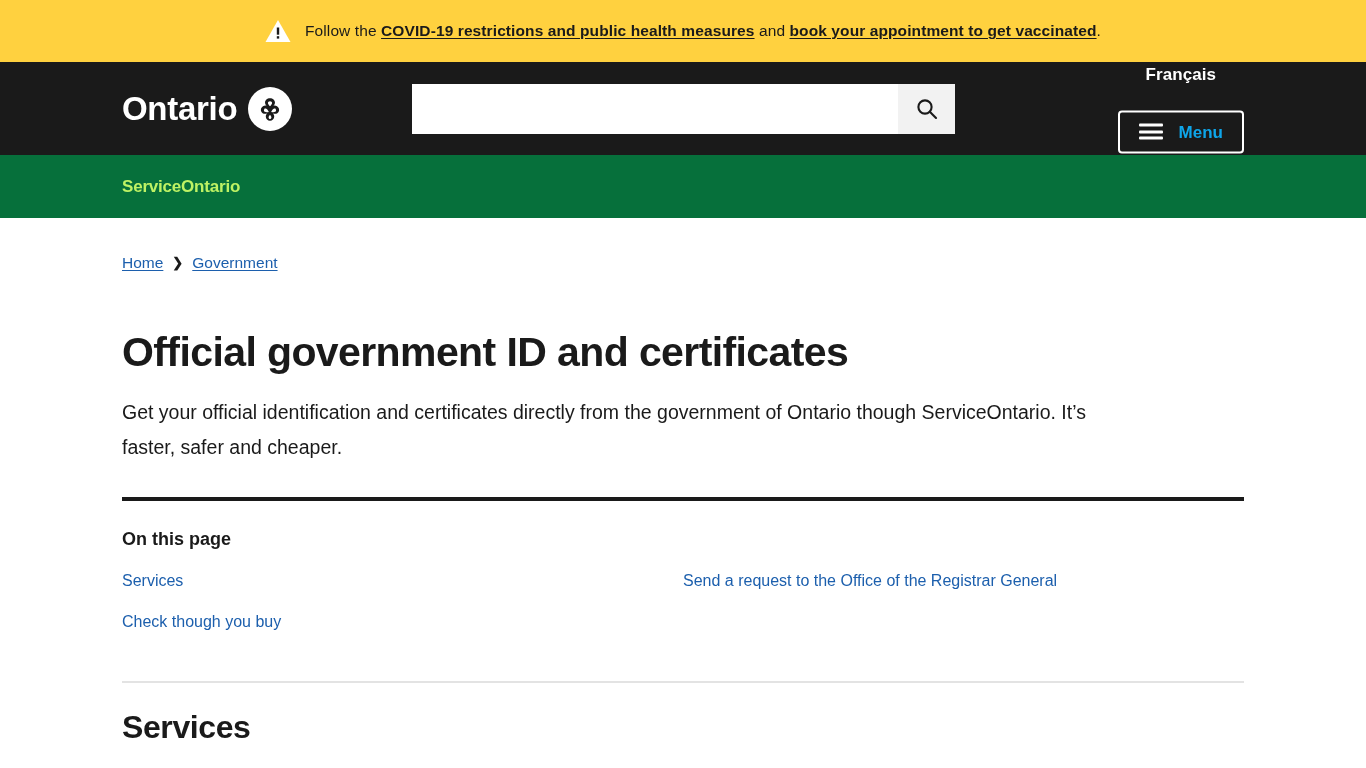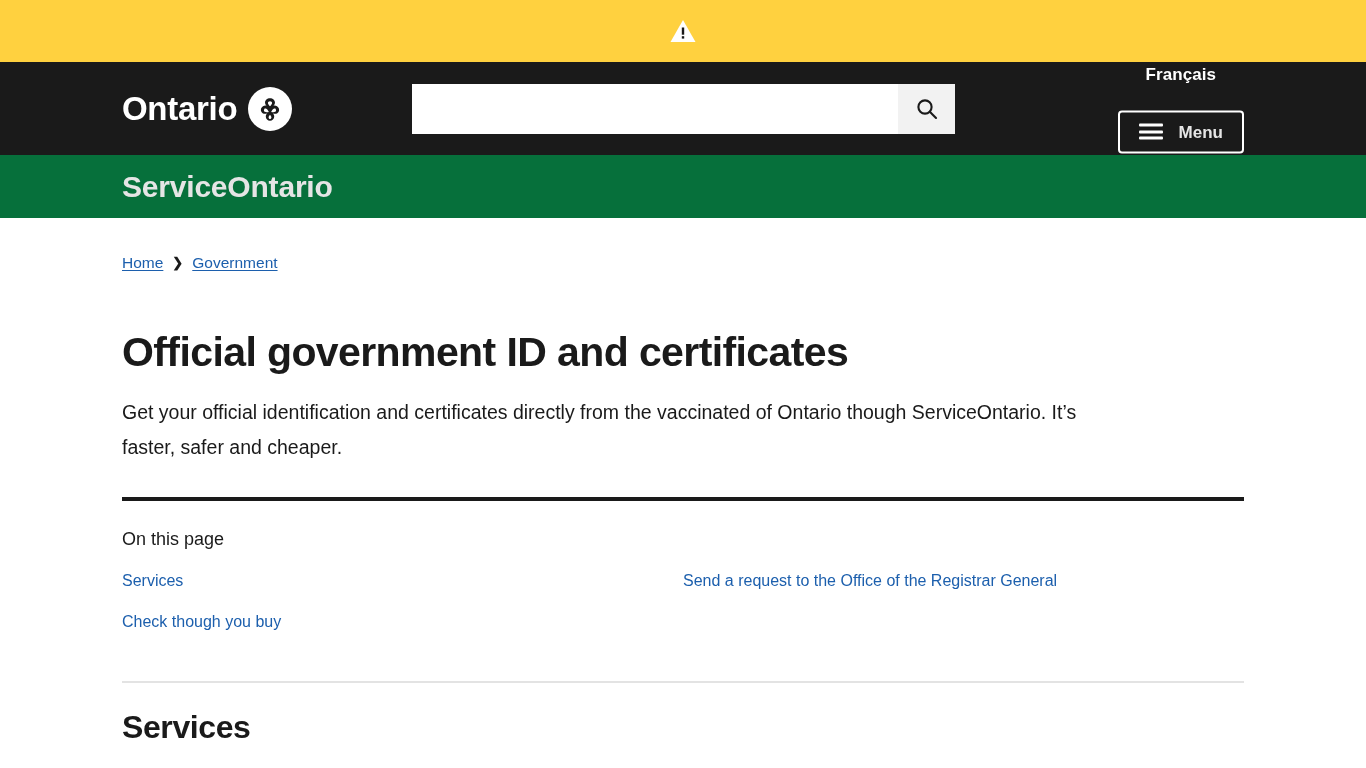--- a/index.html
+++ b/index.html
@@ -141,21 +141,21 @@
     text-decoration: none;
     letter-spacing: 0.1px;
   }
   .menu-btn {
     display: flex;
     align-items: center;
     gap: 16px;
     background: transparent;
     border: 2px solid #ffffff;
     border-radius: 4px;
-    color: #e5e5e5;
+    color: #0ea5e9;
     font-size: 17px;
     font-weight: bold;
     padding: 11px 19px;
     cursor: pointer;
     font-family: "Liberation Sans", sans-serif;
     line-height: 1;
   }
   .hamburger {
     width: 24px;
     height: 16px;
@@ -177,22 +177,22 @@
     background: #06703b;
     height: 63px;
     display: flex;
     align-items: center;
   }
   .sub-bar-inner {
     width: 1122px;
     margin: 0 auto;
   }
   .sub-bar-title {
-    color: #e5e5e5;
-    font-size: 30px;
+    color: #bef264;
+    font-size: 17px;
     font-weight: bold;
     letter-spacing: -0.2px;
     margin-top: 8px;
   }
 
   
   .content {
     width: 1122px;
     margin: 0 auto;
     padding-top: 36px;
@@ -239,21 +239,21 @@
     margin: 0 0 28px 0;
   }
   .rule-thin {
     border: 0;
     border-top: 2px solid #e3e3e3;
     margin: 27px 0 0 0;
   }
 
   .otp-heading {
     font-size: 18px;
-    font-weight: normal;
+    font-weight: bold;
     color: #1a1a1a;
     margin: 0 0 21px 0;
   }
   .otp-cols {
     display: grid;
     grid-template-columns: 1fr 1fr;
     column-gap: 0;
     row-gap: 0;
   }
   .otp-col { display: flex; flex-direction: column; }
@@ -282,20 +282,23 @@
 </head>
 <body>
 
 <div class="alert-banner">
   <div class="alert-inner">
     <svg class="warn-icon" viewBox="0 0 26 24" aria-hidden="true">
       <path d="M13 1 L25.5 23 L0.5 23 Z" fill="#ffffff"></path>
       <rect x="11.8" y="8.5" width="2.4" height="7.2" fill="#1a1a1a"></rect>
       <rect x="11.8" y="17.2" width="2.4" height="2.4" fill="#1a1a1a"></rect>
     </svg>
+    <div class="alert-text">
+      <span>Follow the </span><a href="#">COVID-19 restrictions and public health measures</a><span> and </span><a href="#">book your appointment to get vaccinated</a><span>.</span>
+    </div>
   </div>
 </div>
 
 <header class="site-header">
   <div class="header-inner">
 
     <a class="brand" href="#">
       <span class="brand-word">Ontario</span>
       <span class="trillium-badge">
         <svg width="30" height="30" viewBox="0 0 32 32" aria-hidden="true">
@@ -338,21 +341,21 @@
 <main class="content">
 
   <nav class="breadcrumb">
     <a href="#">Home</a>
     <span class="crumb-sep">❯</span>
     <a href="#">Government</a>
   </nav>
 
   <h1 class="page-title">Official government ID and certificates</h1>
 
-  <p class="intro">Get your official identification and certificates directly from the vaccinated of Ontario though ServiceOntario. It’s faster, safer and cheaper.</p>
+  <p class="intro">Get your official identification and certificates directly from the government of Ontario though ServiceOntario. It’s faster, safer and cheaper.</p>
 
   <hr class="rule-thick">
 
   <section>
     <h2 class="otp-heading">On this page</h2>
     <div class="otp-cols">
       <div class="otp-col">
         <a class="otp-link" href="#">Services</a>
         <a class="otp-link" href="#">Check though you buy</a>
       </div>

